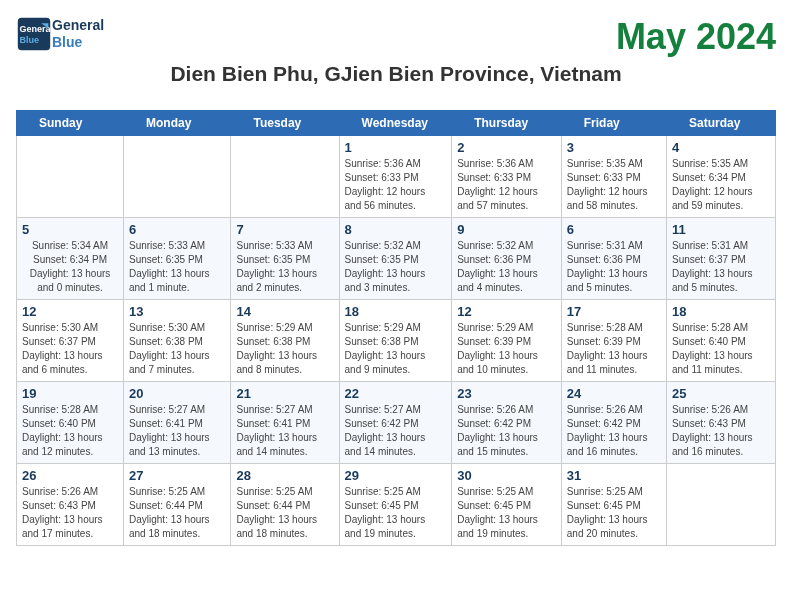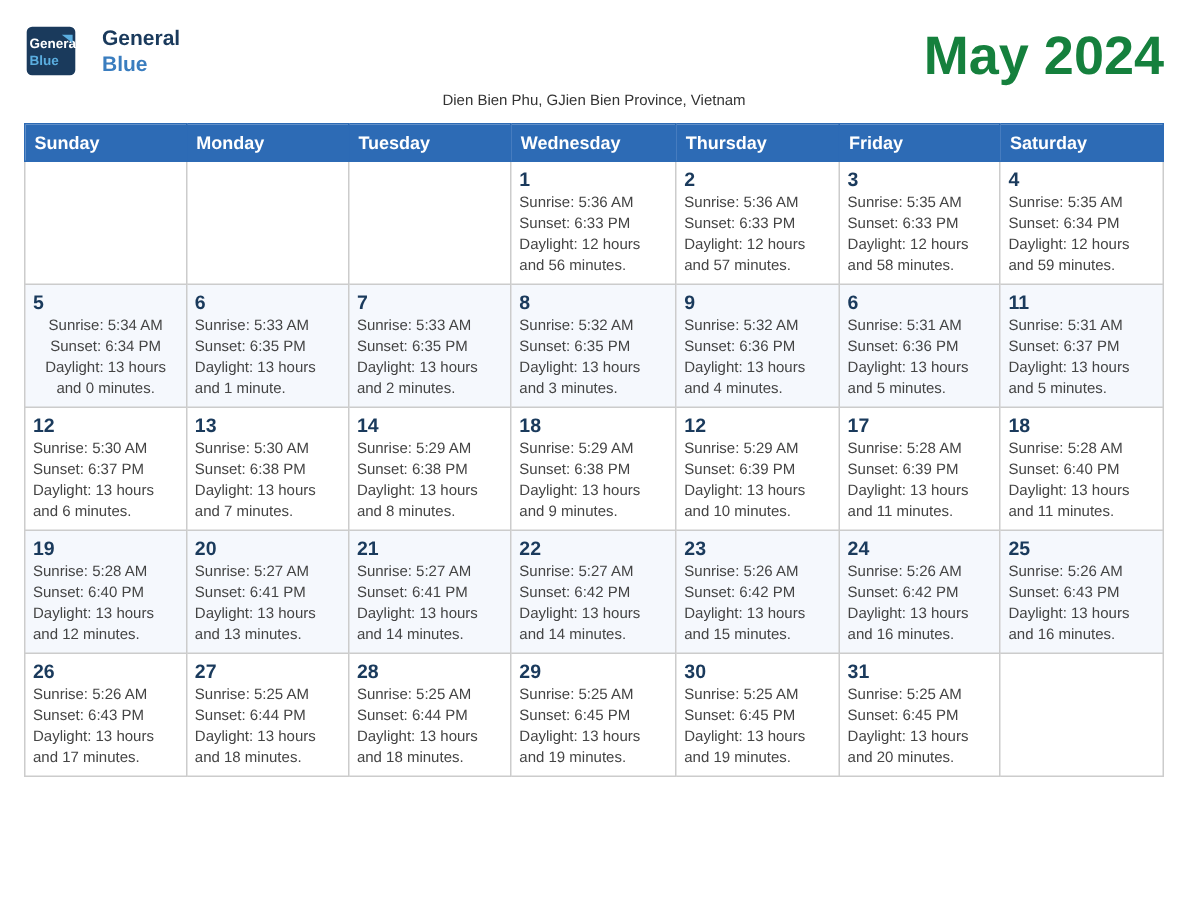--- a/index.html
+++ b/index.html
@@ -12,55 +12,55 @@
     }
     .header-top {
       display: flex;
       justify-content: space-between;
       align-items: flex-start;
       margin-bottom: 4px;
     }
     .logo {
       display: flex;
       align-items: center;
-      gap: 16px;
+      gap: 0;
     }
     .logo-text {
       font-size: 14px;
       font-weight: bold;
       color: #1a3a5c;
       line-height: 1.2;
     }
     .logo-icon {
       width: 36px;
       height: 36px;
     }
     .month-title {
       font-size: 36px;
       font-weight: bold;
       color: #15803d;
       text-align: right;
     }
     .location-title {
       text-align: center;
-      font-size: 10px;
+      font-size: 21px;
       color: #333;
-      margin-bottom: 9px;
-      font-weight: normal;
+      margin-bottom: 24px;
+      font-weight: bold;
     }
     table {
       width: 100%;
       border-collapse: collapse;
       font-size: 11px;
     }
     th {
       background-color: #2d6bb5;
       color: #fff;
       text-align: left;
-      padding: 5px 6px;
+      padding: 5px 22px;
       font-size: 12px;
       border: 1px solid #2d6bb5;
     }
     td {
       border: 1px solid #ccc;
       vertical-align: top;
       padding: 4px 5px;
       width: 113px;
       min-height: 80px;
       color: #333;

